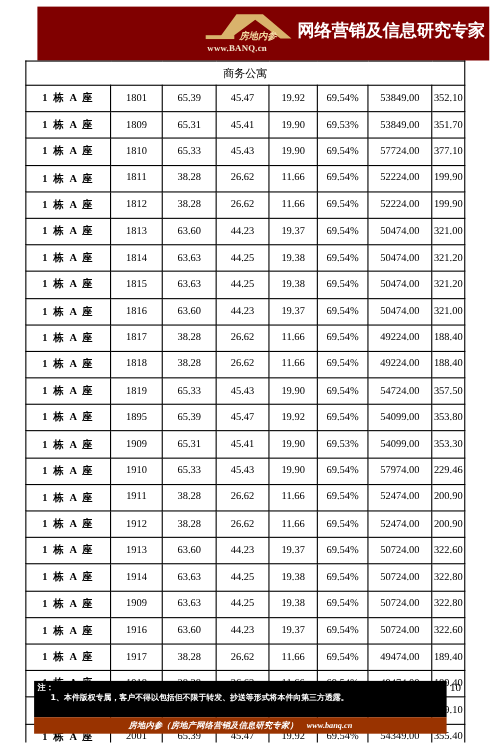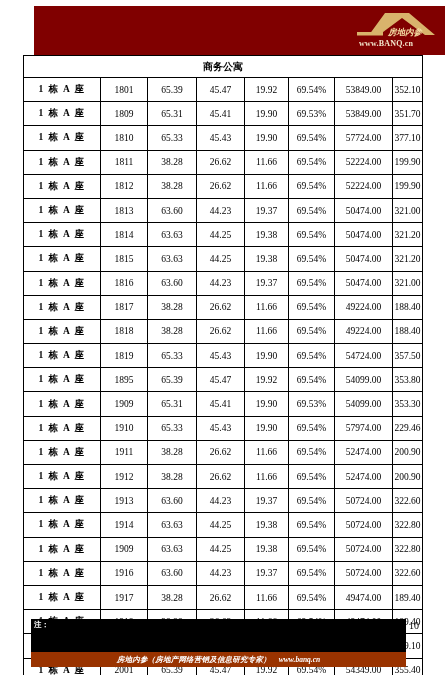--- a/index.html
+++ b/index.html
@@ -90,21 +90,21 @@
     height: 23.2px;
     text-align: center;
     vertical-align: middle;
     font-size: 9.5px;
     color: #000000;
     padding: 0;
     white-space: nowrap;
     overflow: hidden;
   }
   table.data td.title-cell {
-    font-weight: bold;
+    font-weight: normal;
     font-size: 10px;
     height: 21px;
     font-family: "DejaVu Sans", sans-serif;
   }
   td.c-unit {
     font-weight: bold;
     letter-spacing: 1.4px;
     font-size: 9.5px;
   }
   
@@ -189,20 +189,21 @@
 <div class="header-band">
   <div class="logo-wrap">
     <div class="logo-mark">
       <svg width="86" height="44" viewBox="0 0 86 44">
         <polygon points="30,4 54,4 80,26 70,26 47,9 24,26 14,26" fill="#d9b36c"></polygon>
         <rect x="2" y="23" width="26" height="3.5" fill="#d9b36c"></rect>
       </svg>
       <div class="logo-cn-small">房地内参</div>
       <div class="logo-url">www.BANQ.cn</div>
     </div>
+    <div class="logo-slogan">网络营销及信息研究专家</div>
   </div>
 </div>
 
 <div class="table-wrap">
   <table class="data">
     <colgroup>
       <col class="w1">
         <col class="w2">
         <col class="w3">
         <col class="w4">
@@ -464,20 +465,21 @@
           <td>69.54%</td>
           <td>54349.00</td>
           <td>355.40</td>
         </tr>
       </tbody>
   </table>
 </div>
 
 <div class="notes-box">
   <div class="notes-title">注：</div>
+  <div class="notes-line">1、本件版权专属，客户不得以包括但不限于转发、抄送等形式将本件向第三方透露。</div>
 </div>
 
 <div class="page-number">10</div>
 
 <div class="footer-bar">
   <span class="footer-text">房地内参（房地产网络营销及信息研究专家）</span>
   <span class="footer-url">www.banq.cn</span>
 </div>
 
 </body></html>

